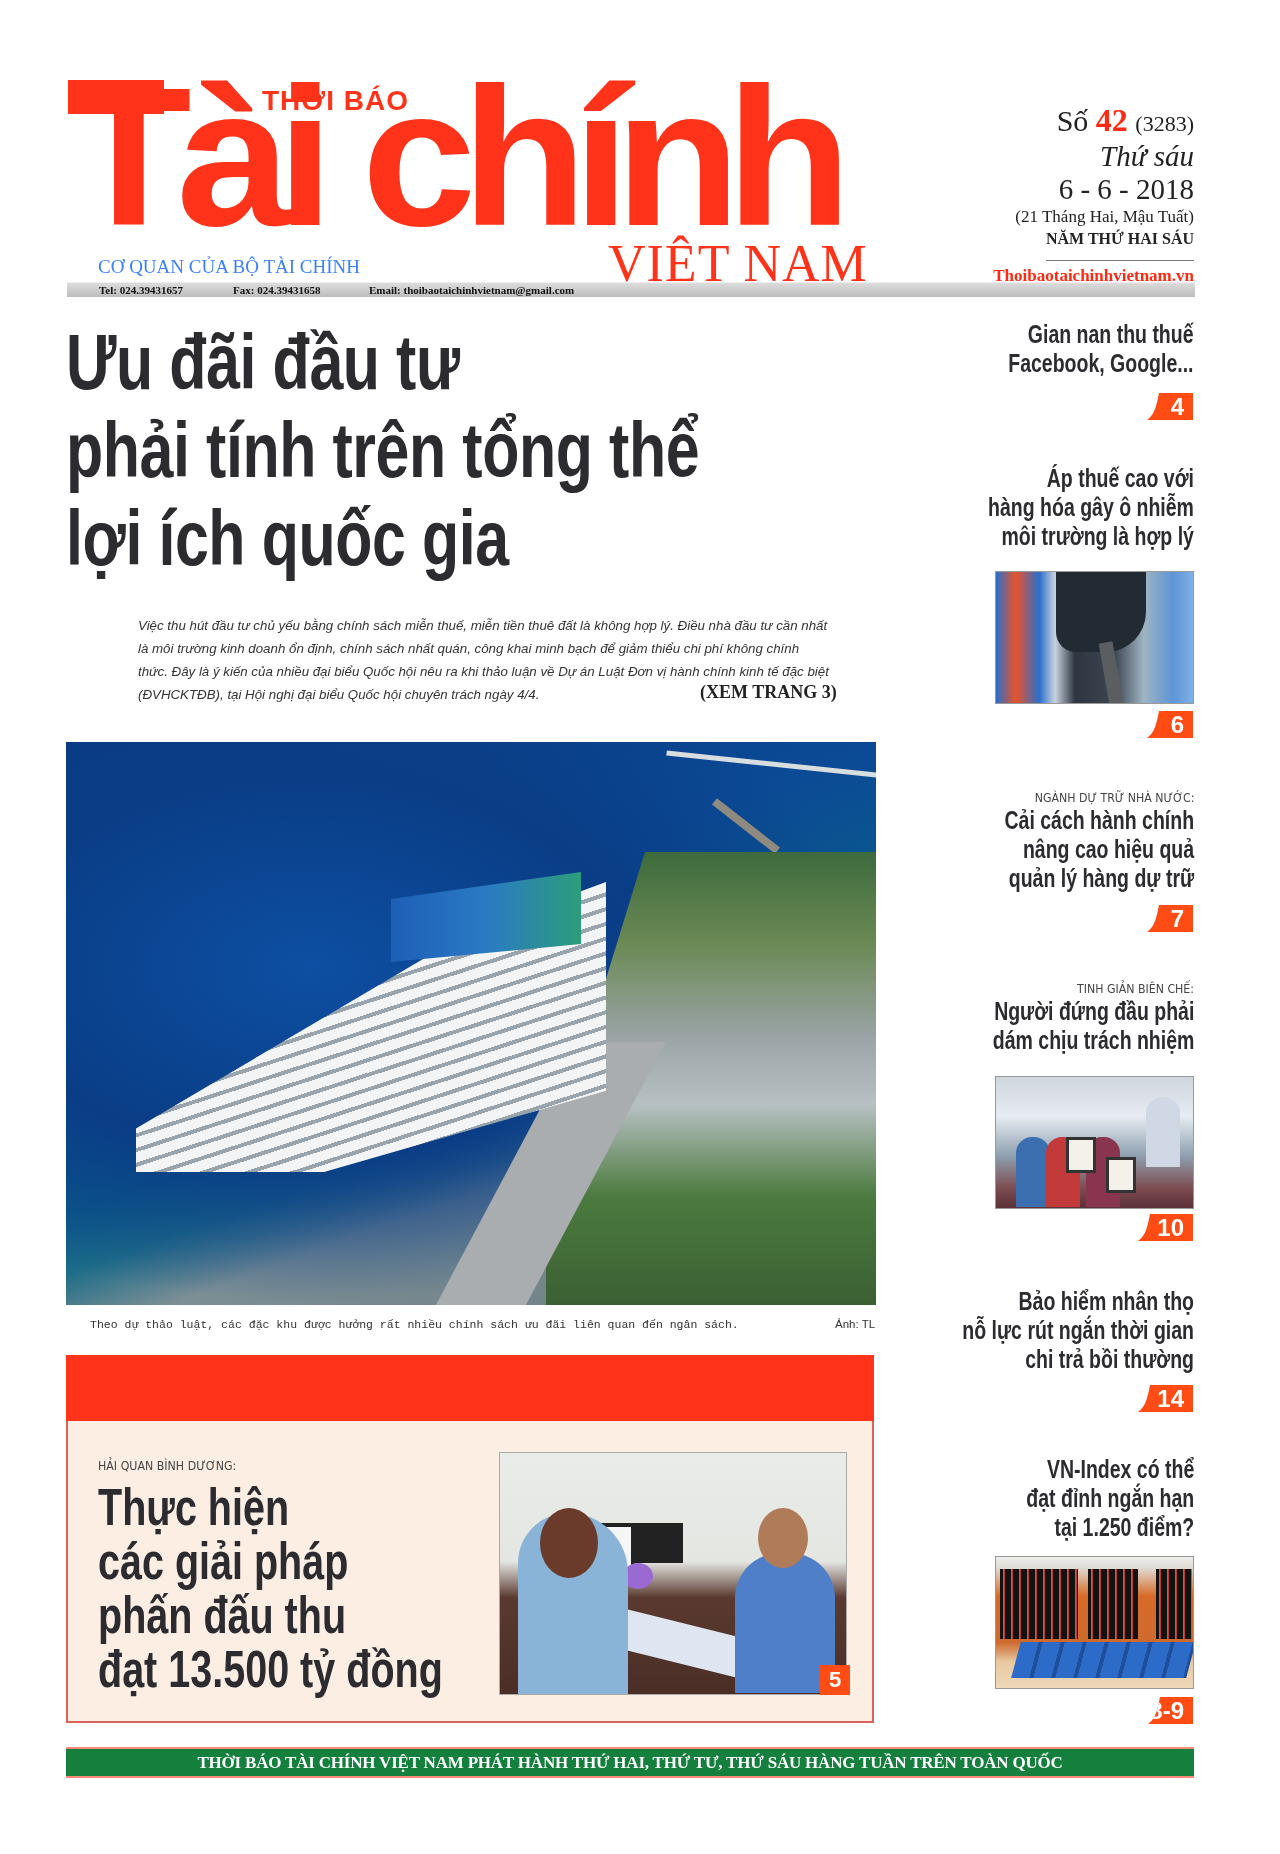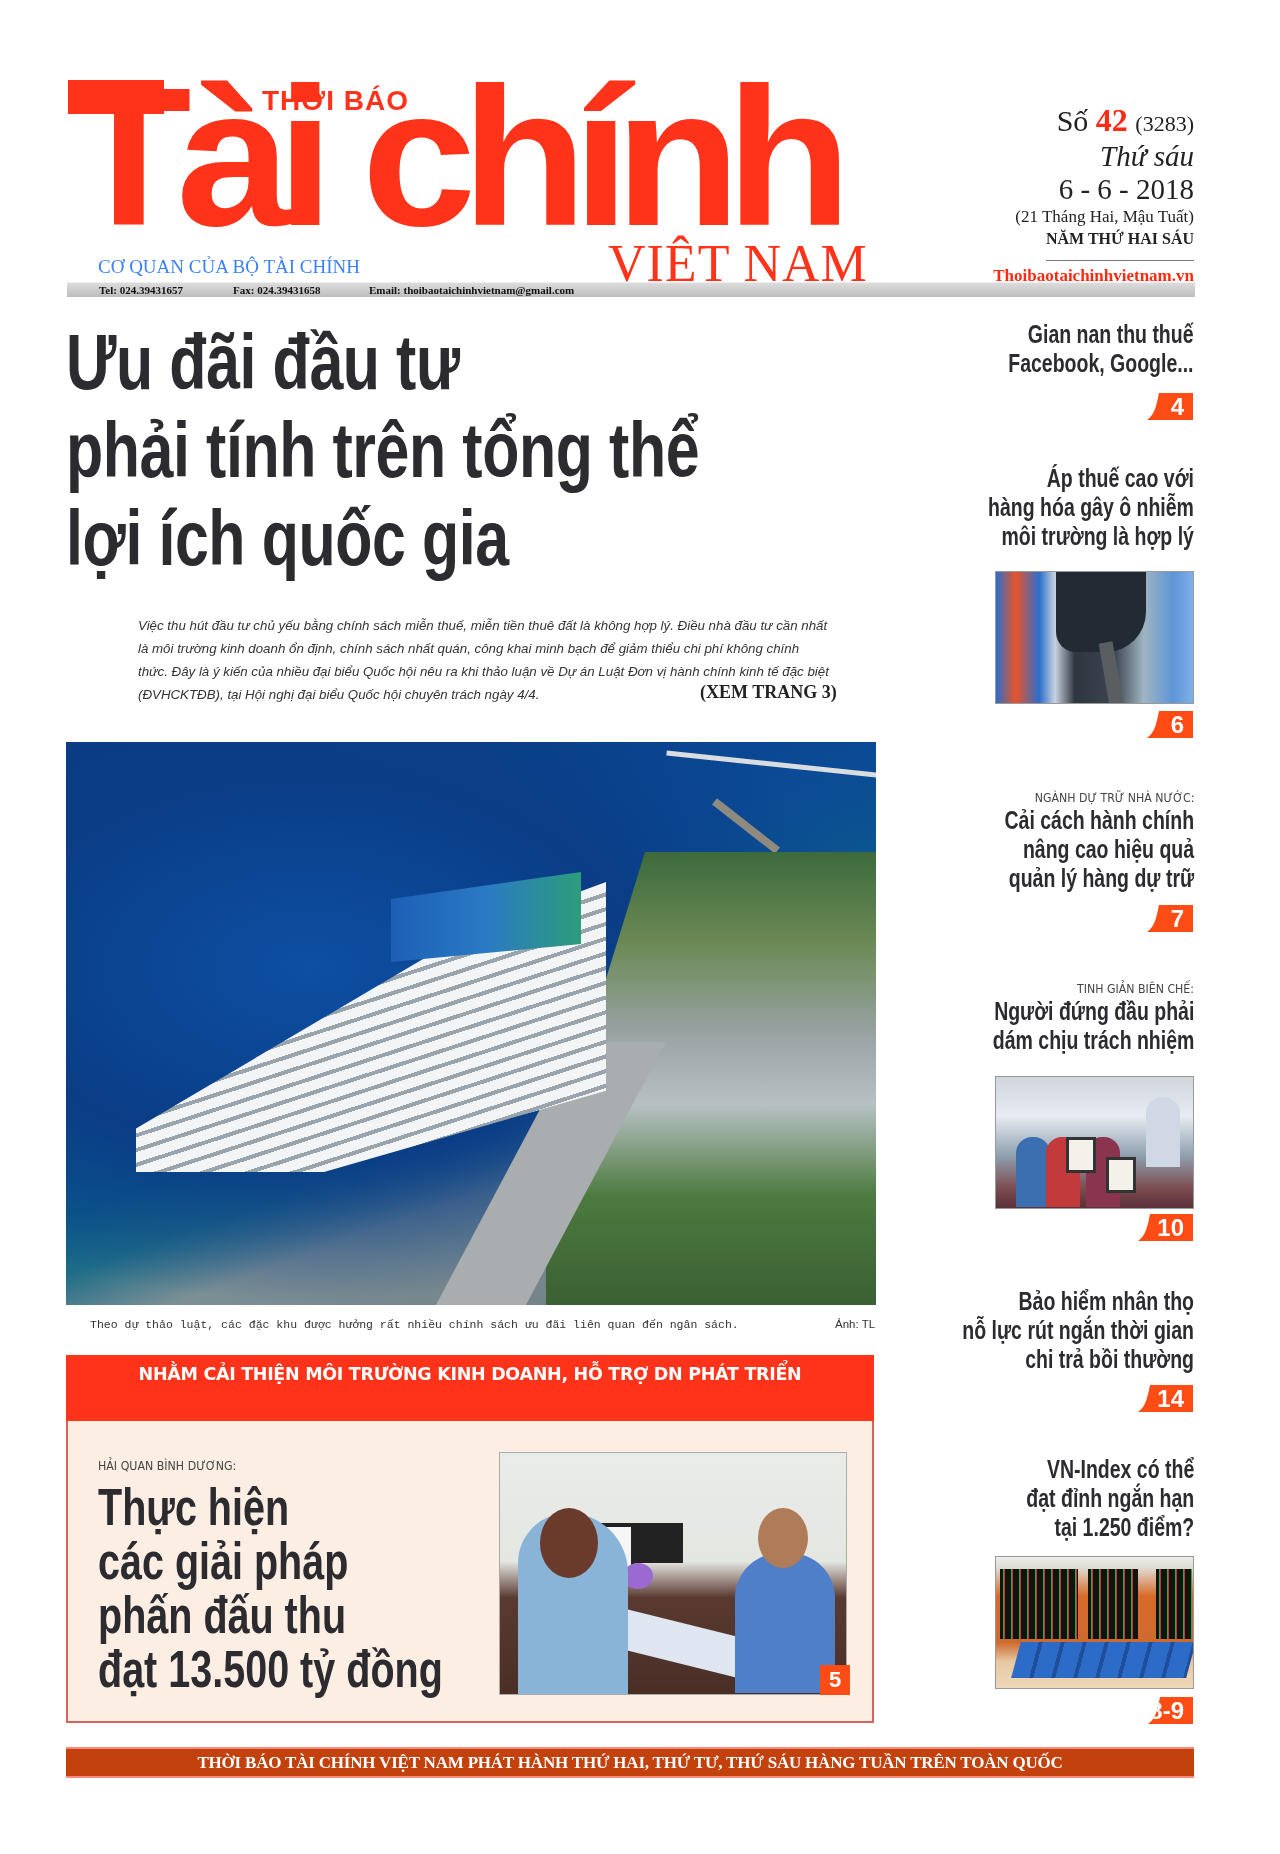--- a/index.html
+++ b/index.html
@@ -69,21 +69,21 @@
   .thumb-fuel .nozzle { position: absolute; left: 60px; top: 0; width: 90px; height: 80px; background: #222a33; border-radius: 0 0 40px 20px; }
   .thumb-fuel .hose { position: absolute; left: 108px; top: 70px; width: 14px; height: 63px; background: #5a5e60; transform: rotate(-10deg); }
   .thumb-office { top: 1076px; height: 133px; background: linear-gradient(180deg, #cfd6dc 0%, #e6ecf1 30%, #8fa0b0 60%, #7c4c50 85%, #5b3038 100%); }
   .thumb-office .monitor { position: absolute; top: 80px; width: 30px; height: 36px; background: #f4f0ea; border: 3px solid #333; }
   .thumb-office .person { position: absolute; top: 60px; width: 34px; height: 70px; border-radius: 16px 16px 0 0; }
   .thumb-stock { top: 1556px; height: 133px; background: linear-gradient(180deg, #eeeeec 0%, #e0dcd6 8%, #d76a28 30%, #ce6a2e 65%, #e7c9a3 80%, #efd8b8 100%); }
   .thumb-stock .board { position: absolute; top: 12px; height: 70px; background: repeating-linear-gradient(90deg, #0f1410 0, #0f1410 3px, #3fa23b 3px, #3fa23b 4px, #c2383a 4px, #c2383a 5px, #0f1410 5px, #0f1410 8px); }
   .thumb-stock .chairs { position: absolute; left: 20px; top: 85px; width: 175px; height: 36px; background: repeating-linear-gradient(90deg, #2d6bc8 0, #2d6bc8 18px, #1f4f9a 18px, #1f4f9a 22px); transform: skewX(-15deg); }
 
   
-  .footer-banner { left: 66px; top: 1747px; width: 1128px; height: 31px; background: #c2410c; border-top: 2px solid #ff8a7a; border-bottom: 2px solid #ff8a7a; color: #fff; text-align: center; font-family: "Liberation Serif", serif; font-weight: bold; font-size: 17px; line-height: 27px; letter-spacing: -0.2px; }
+  .footer-banner { left: 66px; top: 1747px; width: 1128px; height: 31px; background: #15803d; border-top: 2px solid #ff8a7a; border-bottom: 2px solid #ff8a7a; color: #fff; text-align: center; font-family: "Liberation Serif", serif; font-weight: bold; font-size: 17px; line-height: 27px; letter-spacing: -0.2px; }
 </style>
 </head>
 <body>
 
 <div class="abs logo-T-bar"></div>
 <div class="abs logo-main">Tài chính</div>
 <div class="abs logo-thoi-bao">THỜI BÁO</div>
 <div class="abs logo-viet-nam">VIỆT NAM</div>
 <div class="abs logo-subtitle">CƠ QUAN CỦA BỘ TÀI CHÍNH</div>
 
@@ -120,21 +120,20 @@
   <div class="photo-pier2"></div>
   <div class="photo-town"></div>
   <div class="photo-road"></div>
   <div class="photo-hotel"></div>
   <div class="photo-hotel-top"></div>
 </div>
 <div class="abs caption">Theo dự thảo luật, các đặc khu được hưởng rất nhiều chính sách ưu đãi liên quan đến ngân sách.</div>
 <div class="abs credit">Ảnh: TL</div>
 
 <div class="abs feature-banner">
-  <div>NHẰM CẢI THIỆN MÔI TRƯỜNG KINH DOANH, HỖ TRỢ DN PHÁT TRIỂN</div>
 </div>
 <div class="abs feature-box"></div>
 <div class="abs feature-kicker">HẢI QUAN BÌNH DƯƠNG:</div>
 <div class="abs feature-title">
   <div>Thực hiện</div>
   <div>các giải pháp</div>
   <div>phấn đấu thu</div>
   <div>đạt 13.500 tỷ đồng</div>
 </div>
 <div class="abs feature-photo">

